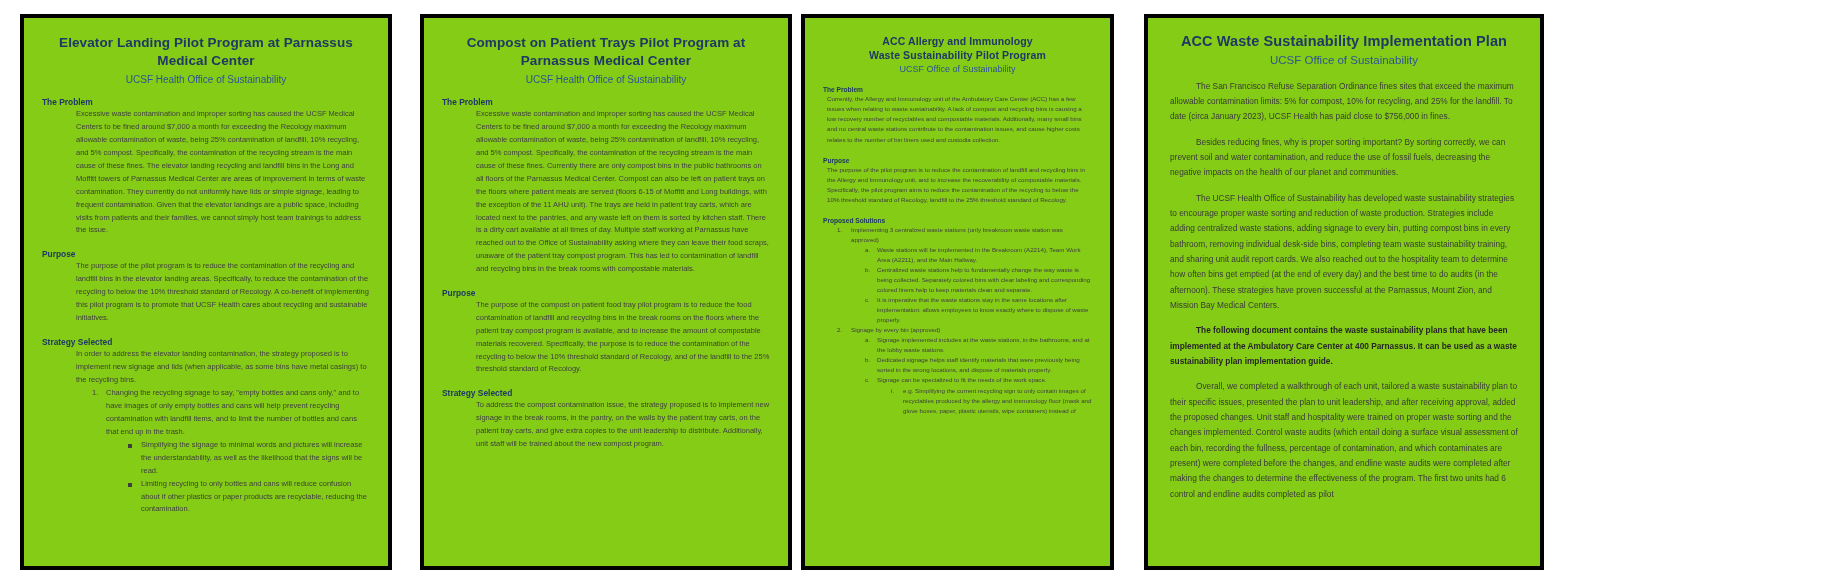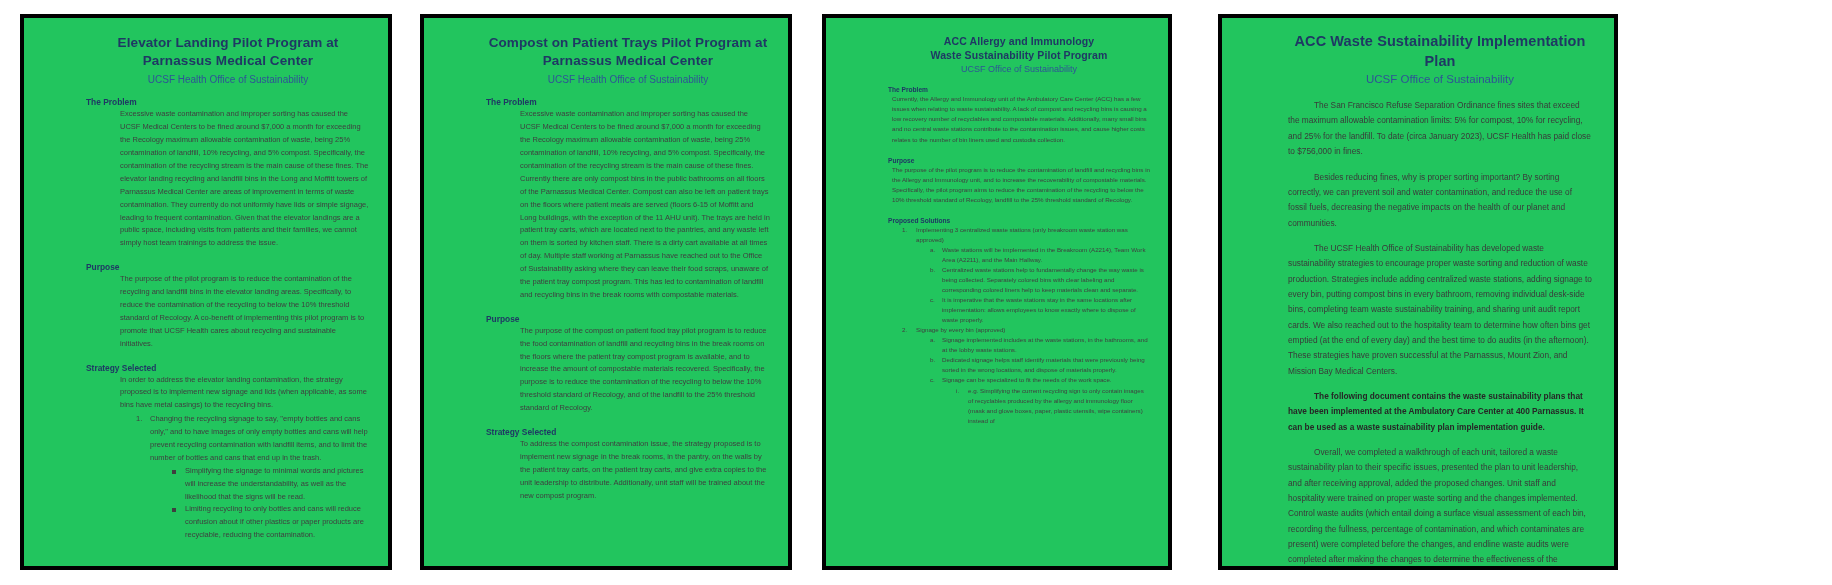--- a/index.html
+++ b/index.html
@@ -16,31 +16,30 @@
   .workspace {
     width: 1832px;
     height: 585px;
     display: flex;
     align-items: flex-start;
     box-sizing: border-box;
     padding: 14px 6px 14px 6px;
     gap: 6px;
   }
   .doc-page {
-    background: #22c55e;
+    background: #84cc16;
     border: 4px solid #000000;
     box-sizing: border-box;
     overflow: hidden;
     position: relative;
-    padding-left: 44px;
   }
   .doc-1 { width: 372px; height: 556px; margin-left: 14px; }
   .doc-2 { width: 372px; height: 556px; margin-left: 22px; }
-  .doc-3 { width: 350px; height: 556px; margin-left: 24px; }
-  .doc-4 { width: 400px; height: 556px; margin-left: 40px; }
+  .doc-3 { width: 313px; height: 556px; margin-left: 3px; }
+  .doc-4 { width: 400px; height: 556px; margin-left: 24px; }
 
   .page-inner {
     padding: 16px 18px 10px 18px;
     box-sizing: border-box;
     height: 100%;
   }
   .page-inner-4 {
     padding: 14px 22px 10px 22px;
   }
 

